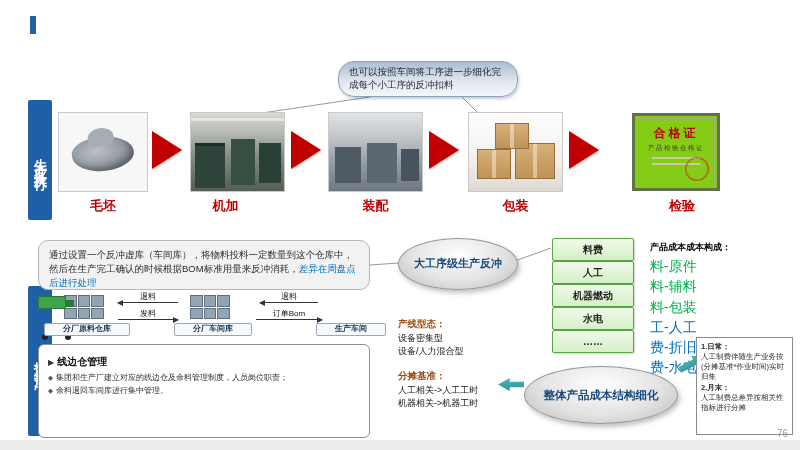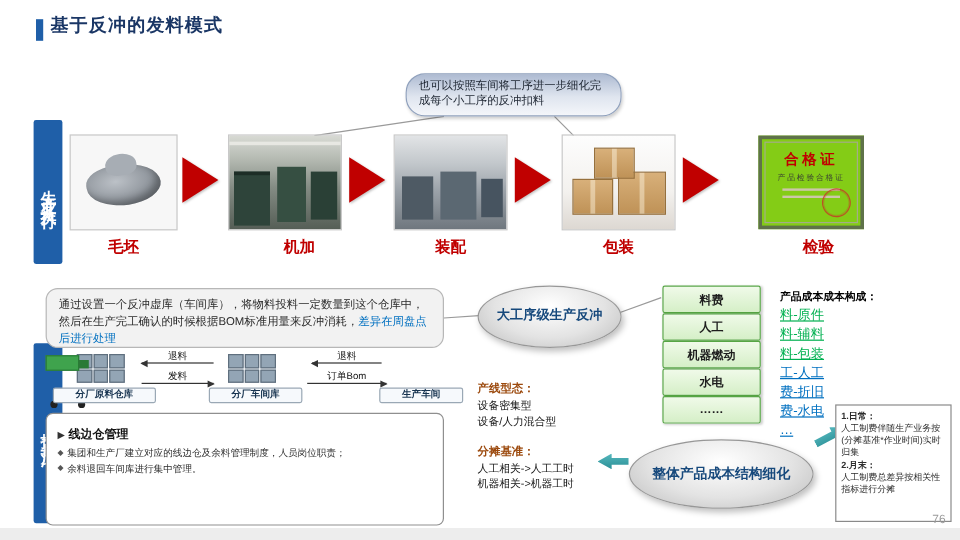--- a/index.html
+++ b/index.html
@@ -58,21 +58,21 @@
   .cert-line{width:64%;height:2px;background:#cdc6ab;margin:4px auto 0;}
   .stamp{position:absolute;right:5px;bottom:4px;width:22px;height:22px;border:1.5px solid rgba(205,40,40,.75);
          border-radius:50%;transform:rotate(-15deg);box-shadow:inset 0 0 0 1px rgba(205,40,40,.25);}
 
   
   .red-arrow{top:131px;width:0;height:0;border-top:19px solid transparent;border-bottom:19px solid transparent;
              border-left:30px solid #C00000;filter:drop-shadow(1px 1px 1px rgba(0,0,0,.25));}
   .ra1{left:152px;} .ra2{left:291px;} .ra3{left:429px;} .ra4{left:569px;}
 
   .step-label{top:197px;text-align:center;font-size:13px;font-weight:bold;color:#C00000;}
-  .sl1{left:58px;width:90px;} .sl2{left:202px;width:95px;} .sl3{left:328px;width:95px;}
+  .sl1{left:58px;width:90px;} .sl2{left:178px;width:95px;} .sl3{left:328px;width:95px;}
   .sl4{left:468px;width:95px;} .sl5{left:632px;width:100px;}
 
   
   .desc-box{left:38px;top:240px;width:332px;height:50px;background:#f2f2f2;border:1px solid #b7b7b7;
             border-radius:10px;box-sizing:border-box;padding:7px 10px;font-size:9.5px;line-height:1.45;color:#2b2b2b;}
   .desc-box .hl{color:#0070C0;}
 
   
   .flow{left:38px;top:292px;width:332px;height:50px;}
   .wh-icon{position:absolute;width:40px;height:24px;display:grid;grid-template-columns:repeat(3,1fr);
@@ -112,21 +112,21 @@
 
   
   .cost-col{left:552px;top:238px;display:flex;flex-direction:column;gap:0;}
   .cost-box{width:80px;height:21px;background:linear-gradient(180deg,#f0fae9,#d5efc7);
             border:1px solid #56A544;border-radius:2px;display:flex;align-items:center;justify-content:center;
             font-size:10px;font-weight:bold;color:#1d1d1d;box-shadow:1px 1px 2px rgba(0,0,0,.18);}
 
   
   .comp{left:650px;top:241px;width:145px;}
   .comp-h{font-size:9px;font-weight:bold;color:#000;margin-bottom:2px;}
-  .comp-i{font-size:11px;line-height:1.45;text-decoration:underline;}
+  .comp-i{font-size:14px;line-height:1.45;}
   .comp-i.green{color:#00B050;} .comp-i.blue{color:#0070C0;}
 
   
   .block{left:398px;width:125px;}
   .ltype{top:318px;} .alloc{top:370px;}
   .block-h{font-size:9.5px;font-weight:bold;color:#9c4a0e;margin-bottom:1px;}
   .block-i{font-size:9px;color:#151515;line-height:1.4;}
 
   
   .teal{background:linear-gradient(180deg,#55b7bd,#2a8f96);}
@@ -149,21 +149,20 @@
 <div class="slide">
 
   <svg class="connectors" width="800" height="450">
     <line x1="370" y1="97" x2="262" y2="113" stroke="#9a9a9a" stroke-width="1"></line>
     <line x1="462" y1="97" x2="478" y2="113" stroke="#9a9a9a" stroke-width="1"></line>
     <line x1="370" y1="265" x2="399" y2="263" stroke="#9a9a9a" stroke-width="1"></line>
     <line x1="515" y1="261" x2="551" y2="248" stroke="#9a9a9a" stroke-width="1"></line>
   </svg>
 
   <div class="abs title-accent"></div>
-  <div class="abs slide-title">基于反冲的发料模式</div>
 
   <div class="abs callout">
     <span>也可以按照车间将工序进一步细化完成每个小工序的反冲扣料</span>
   </div>
 
   <div class="abs vbar vbar1">生产业务执行</div>
   <div class="abs vbar vbar2">报工与反冲</div>
 
   <div class="abs photo ph1">
     <div class="blob"></div>

